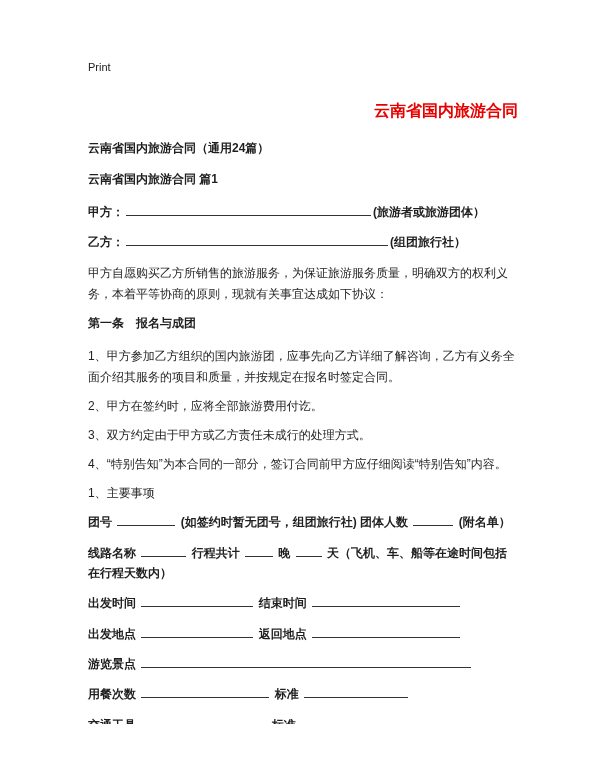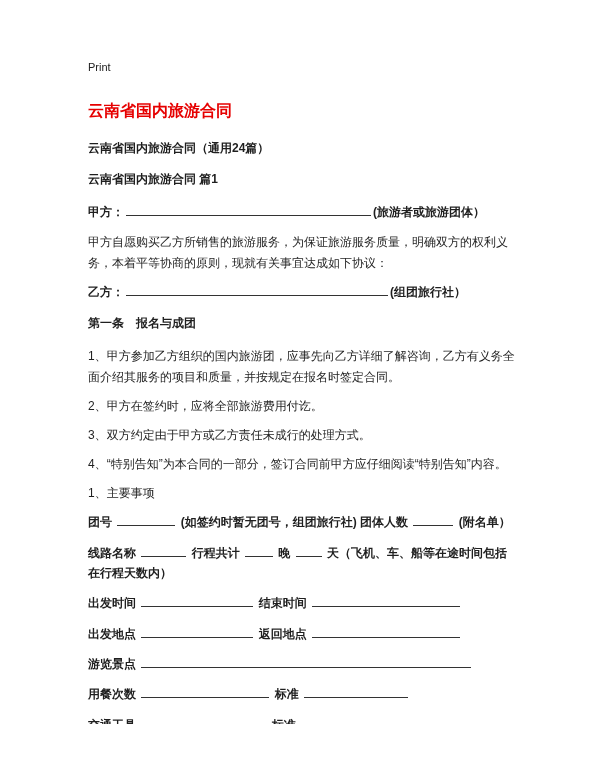--- a/index.html
+++ b/index.html
@@ -26,21 +26,21 @@
     margin-bottom: 22px;
     cursor: pointer;
   }
   .doc-body { width: 100%; }
   .line {
     line-height: 1.7;
   }
   .line.title {
     font-size: 16px;
     font-weight: 700;
-    text-align: left;
+    text-align: right;
     margin: 2px 0 14px 0;
   }
   .line.subtitle {
     font-weight: 700;
     margin-bottom: 10px;
   }
   .line.section {
     font-weight: 700;
     margin-top: 3px;
     margin-bottom: 13px;
@@ -65,22 +65,22 @@
 <body>
 
 <div class="page">
   <span class="print-link">Print</span>
 
   <div class="doc-body">
       <div class="line title" style="color: rgb(230, 0, 0);"><span>云南省国内旅游合同</span></div>
       <div class="line subtitle"><span>云南省国内旅游合同（通用24篇）</span></div>
       <div class="line section"><span>云南省国内旅游合同 篇1</span></div>
       <div class="line field"><span>甲方：</span><span class="blank" style="width: 245px;"></span><span>(旅游者或旅游团体）</span></div>
+      <div class="line field"><span>乙方：</span><span class="blank" style="width: 262px;"></span><span>(组团旅行社）</span></div>
       <div class="line para"><span>甲方自愿购买乙方所销售的旅游服务，为保证旅游服务质量，明确双方的权利义务，本着平等协商的原则，现就有关事宜达成如下协议：</span></div>
-      <div class="line field"><span>乙方：</span><span class="blank" style="width: 262px;"></span><span>(组团旅行社）</span></div>
       <div class="line section"><span>第一条　报名与成团</span></div>
       <div class="line para"><span>1、甲方参加乙方组织的国内旅游团，应事先向乙方详细了解咨询，乙方有义务全面介绍其服务的项目和质量，并按规定在报名时签定合同。</span></div>
       <div class="line para"><span>2、甲方在签约时，应将全部旅游费用付讫。</span></div>
       <div class="line para"><span>3、双方约定由于甲方或乙方责任未成行的处理方式。</span></div>
       <div class="line para"><span>4、“特别告知”为本合同的一部分，签订合同前甲方应仔细阅读“特别告知”内容。</span></div>
       <div class="line para"><span>1、主要事项</span></div>
       <div class="line field"><span>团号 </span><span class="blank" style="width: 58px;"></span><span> (如签约时暂无团号，组团旅行社) 团体人数 </span><span class="blank" style="width: 40px;"></span><span> (附名单）</span></div>
       <div class="line field"><span>线路名称 </span><span class="blank" style="width: 45px;"></span><span> 行程共计 </span><span class="blank" style="width: 28px;"></span><span> 晚 </span><span class="blank" style="width: 26px;"></span><span> 天（飞机、车、船等在途时间包括在行程天数内）</span></div>
       <div class="line field"><span>出发时间 </span><span class="blank" style="width: 112px;"></span><span> 结束时间 </span><span class="blank" style="width: 148px;"></span></div>
       <div class="line field"><span>出发地点 </span><span class="blank" style="width: 112px;"></span><span> 返回地点 </span><span class="blank" style="width: 148px;"></span></div>

